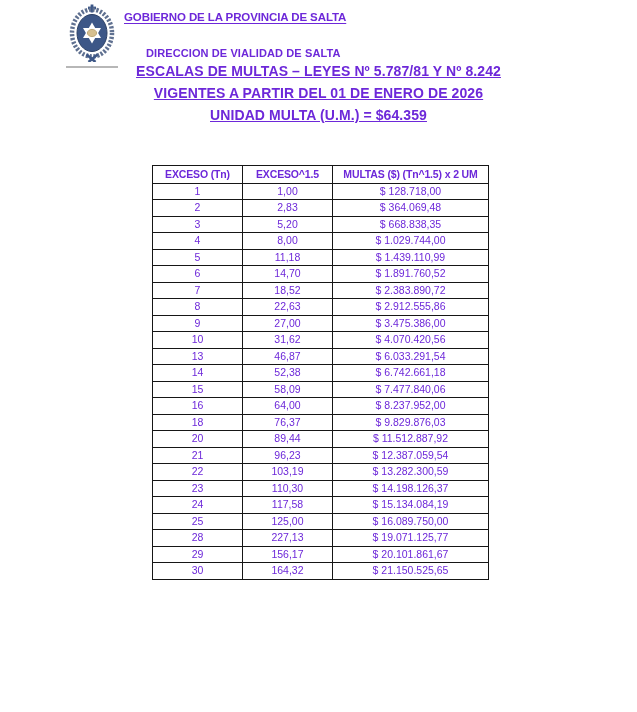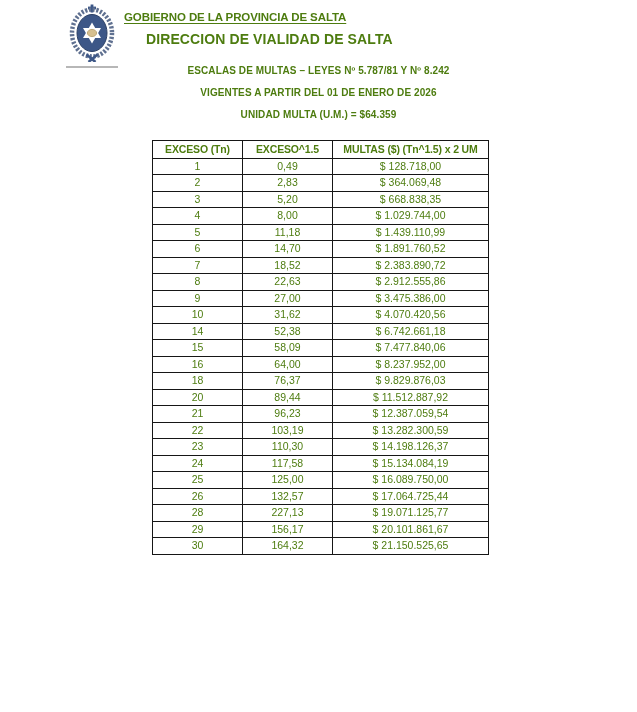--- a/index.html
+++ b/index.html
@@ -6,21 +6,21 @@
     margin: 0;
     padding: 0;
     background: #ffffff;
   }
   .page {
     position: relative;
     width: 637px;
     height: 712px;
     background: #ffffff;
     font-family: "Liberation Sans", sans-serif;
-    color: #4d7c0f;
+    color: #6d28d9;
     overflow: hidden;
   }
 
   
   .letterhead {
     position: absolute;
     left: 68px;
     top: 4px;
     display: flex;
     align-items: flex-start;
@@ -36,23 +36,23 @@
   }
   .org-name {
     font-size: 11.5px;
     font-weight: bold;
     letter-spacing: -0.1px;
     text-decoration: underline;
     text-underline-offset: 2px;
     white-space: nowrap;
   }
   .dept-name {
-    font-size: 14px;
-    font-weight: bold;
-    margin-top: 8px;
+    font-size: 11px;
+    font-weight: bold;
+    margin-top: 24px;
     margin-left: 22px;
     letter-spacing: 0.1px;
     white-space: nowrap;
   }
   .logo-underline {
     position: absolute;
     left: 66px;
     top: 66px;
     width: 52px;
     height: 1.5px;
@@ -61,32 +61,33 @@
 
   
   .titles {
     position: absolute;
     left: 0;
     top: 60px;
     width: 637px;
     text-align: center;
   }
   .title-line {
-    font-size: 10px;
+    font-size: 14px;
     font-weight: bold;
     line-height: 22px;
     letter-spacing: 0.1px;
     white-space: nowrap;
+    text-decoration: underline;
   }
 
   
   table.multas {
     position: absolute;
     left: 152px;
-    top: 140px;
+    top: 165px;
     width: 336px;
     border-collapse: collapse;
     table-layout: fixed;
   }
   table.multas th,
   table.multas td {
     border: 1.5px solid #161616;
     text-align: center;
     vertical-align: middle;
     padding: 0;
@@ -153,21 +154,21 @@
     <thead>
       <tr>
         <th>EXCESO (Tn)</th>
         <th>EXCESO^1.5</th>
         <th>MULTAS ($) (Tn^1.5) x 2 UM</th>
       </tr>
     </thead>
     <tbody>
         <tr>
           <td>1</td>
-          <td>0,49</td>
+          <td>1,00</td>
           <td>$ 128.718,00</td>
         </tr>
         <tr>
           <td>2</td>
           <td>2,83</td>
           <td>$ 364.069,48</td>
         </tr>
         <tr>
           <td>3</td>
           <td>5,20</td>
@@ -202,20 +203,25 @@
           <td>9</td>
           <td>27,00</td>
           <td>$ 3.475.386,00</td>
         </tr>
         <tr>
           <td>10</td>
           <td>31,62</td>
           <td>$ 4.070.420,56</td>
         </tr>
         <tr>
+          <td>13</td>
+          <td>46,87</td>
+          <td>$ 6.033.291,54</td>
+        </tr>
+        <tr>
           <td>14</td>
           <td>52,38</td>
           <td>$ 6.742.661,18</td>
         </tr>
         <tr>
           <td>15</td>
           <td>58,09</td>
           <td>$ 7.477.840,06</td>
         </tr>
         <tr>
@@ -252,25 +258,20 @@
           <td>24</td>
           <td>117,58</td>
           <td>$ 15.134.084,19</td>
         </tr>
         <tr>
           <td>25</td>
           <td>125,00</td>
           <td>$ 16.089.750,00</td>
         </tr>
         <tr>
-          <td>26</td>
-          <td>132,57</td>
-          <td>$ 17.064.725,44</td>
-        </tr>
-        <tr>
           <td>28</td>
           <td>227,13</td>
           <td>$ 19.071.125,77</td>
         </tr>
         <tr>
           <td>29</td>
           <td>156,17</td>
           <td>$ 20.101.861,67</td>
         </tr>
         <tr>

